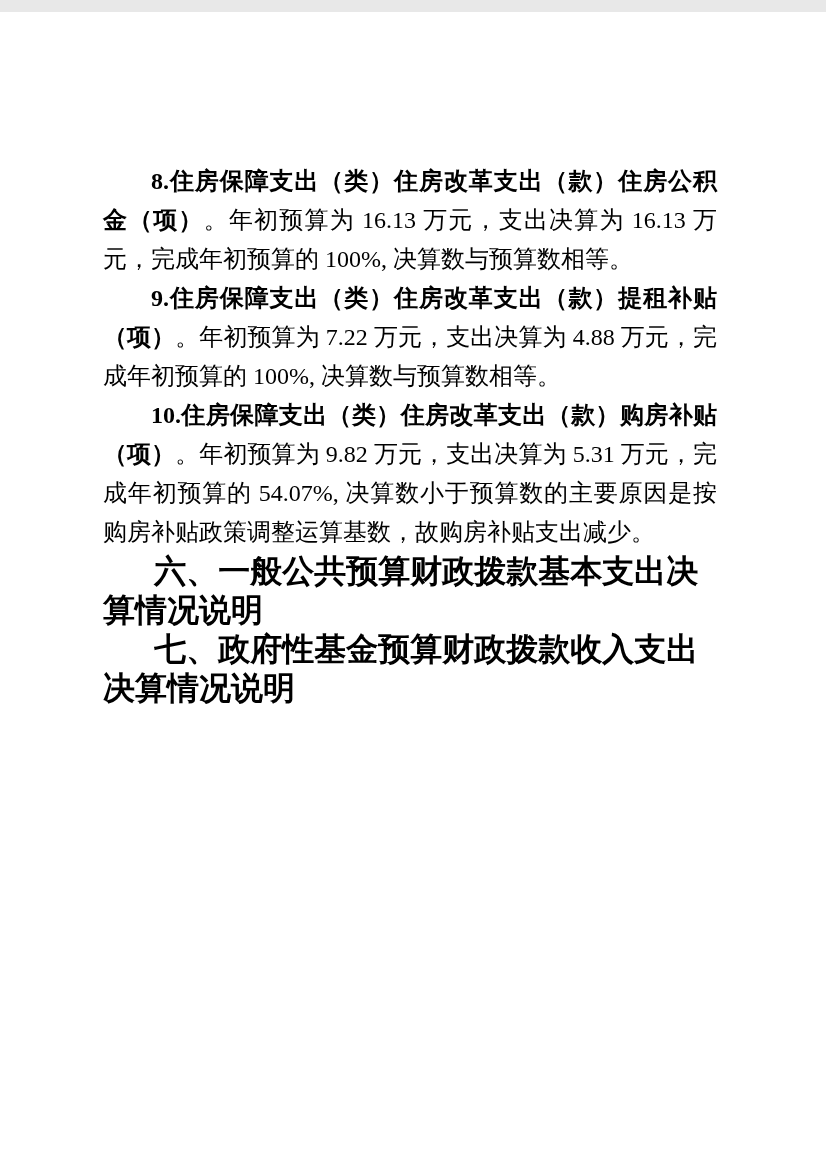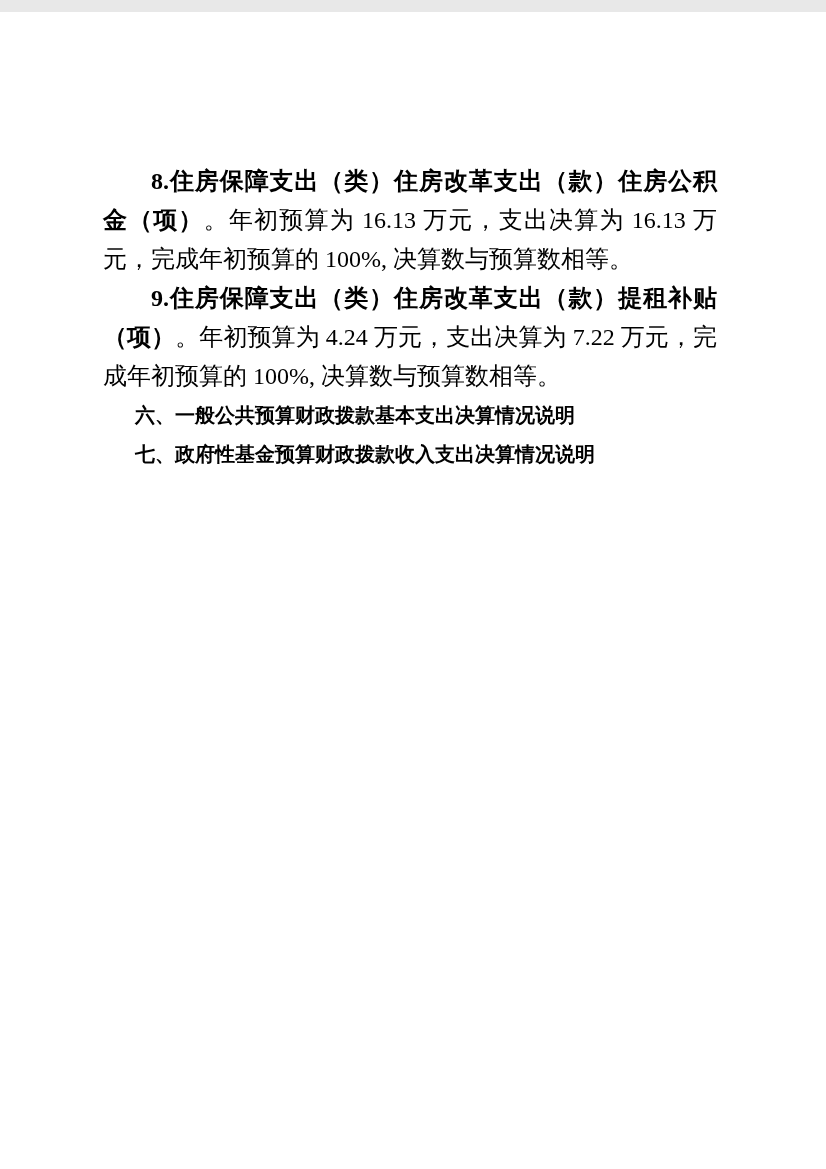--- a/index.html
+++ b/index.html
@@ -31,38 +31,39 @@
     text-indent: 2em;
     color: #000000;
     word-break: break-all;
   }
   .body-para .lead {
     font-weight: bold;
   }
   .section-heading {
     margin: 0;
     font-family: "Liberation Sans", "DejaVu Sans", sans-serif;
-    font-size: 20px;
+    font-size: 32px;
     font-weight: bold;
     line-height: 39px;
     text-indent: 1.6em;
     color: #000000;
     word-break: break-all;
   }
 </style>
 </head>
 <body>
 
 <div class="page">
   <div class="content">
 
     <p class="body-para"><span class="lead">8.住房保障支出（类）住房改革支出（款）住房公积金（项）</span><span>。年初预算为 16.13 万元，支出决算为 16.13 万元，完成年初预算的 100%, 决算数与预算数相等。</span></p>
 
-    <p class="body-para"><span class="lead">9.住房保障支出（类）住房改革支出（款）提租补贴（项）</span><span>。年初预算为 4.24 万元，支出决算为 7.22 万元，完成年初预算的 100%, 决算数与预算数相等。</span></p>
+    <p class="body-para"><span class="lead">9.住房保障支出（类）住房改革支出（款）提租补贴（项）</span><span>。年初预算为 7.22 万元，支出决算为 4.88 万元，完成年初预算的 100%, 决算数与预算数相等。</span></p>
 
+    <p class="body-para"><span class="lead">10.住房保障支出（类）住房改革支出（款）购房补贴（项）</span><span>。年初预算为 9.82 万元，支出决算为 5.31 万元，完成年初预算的 54.07%, 决算数小于预算数的主要原因是按购房补贴政策调整运算基数，故购房补贴支出减少。</span></p>
 
     <h2 class="section-heading">六、一般公共预算财政拨款基本支出决算情况说明</h2>
 
 
     <h2 class="section-heading">七、政府性基金预算财政拨款收入支出决算情况说明</h2>
 
 
   </div>
 </div>
 

